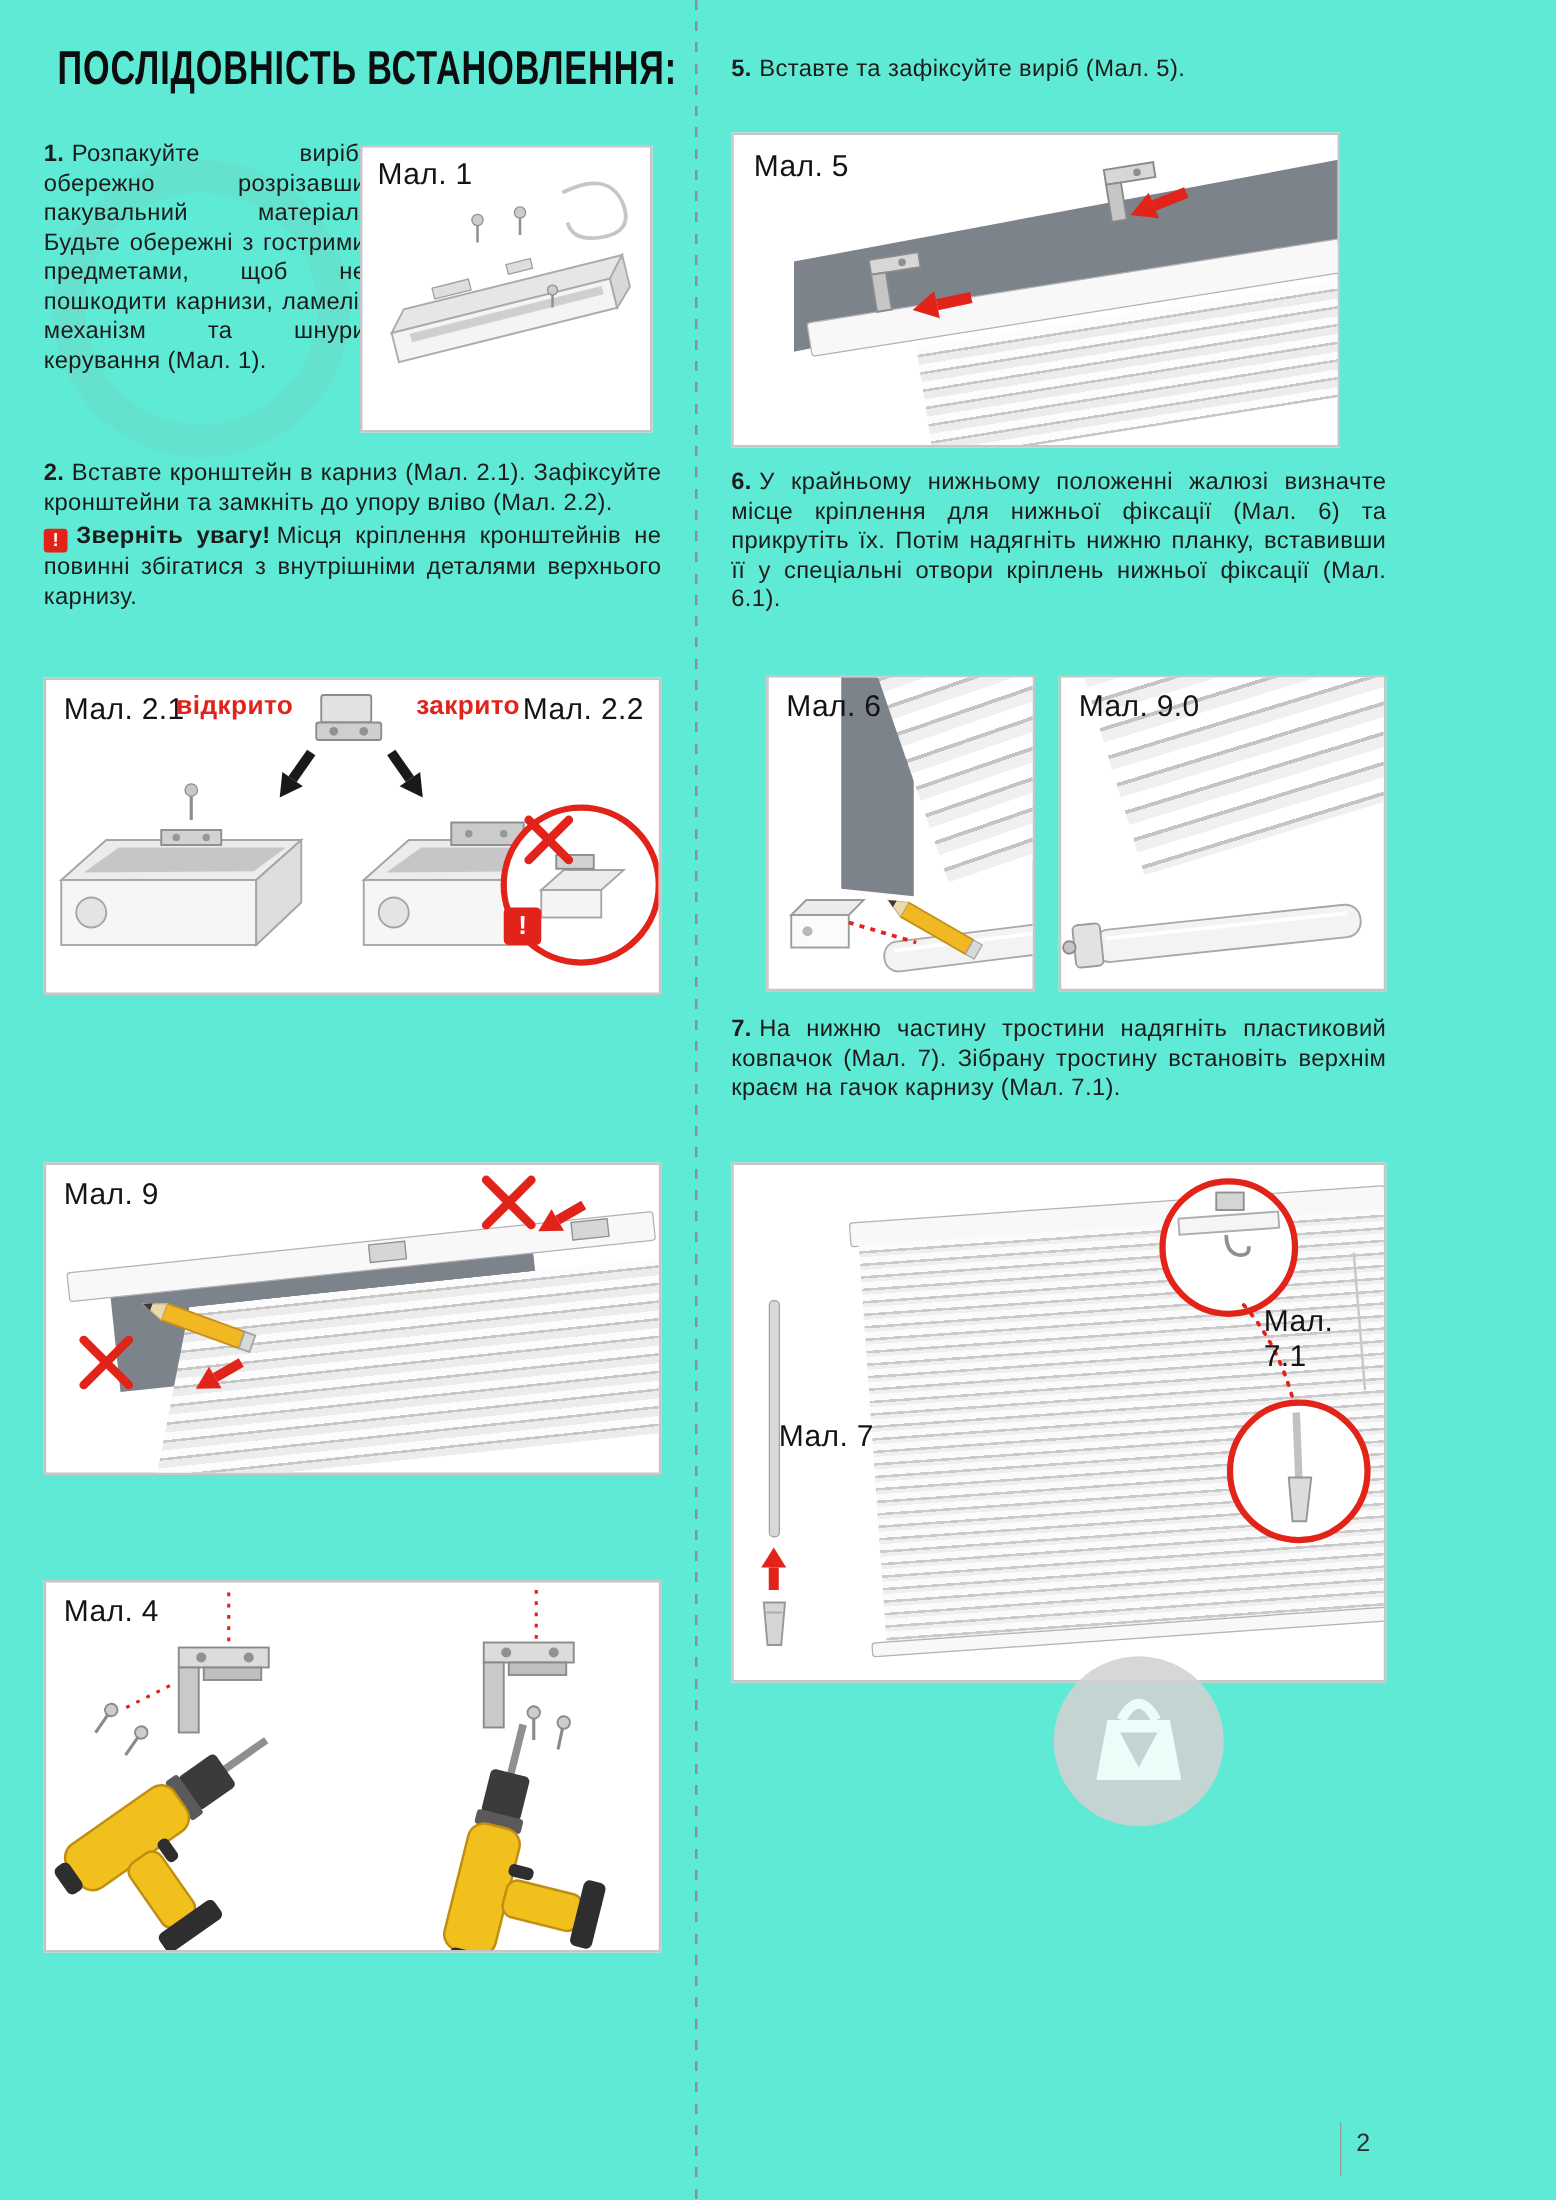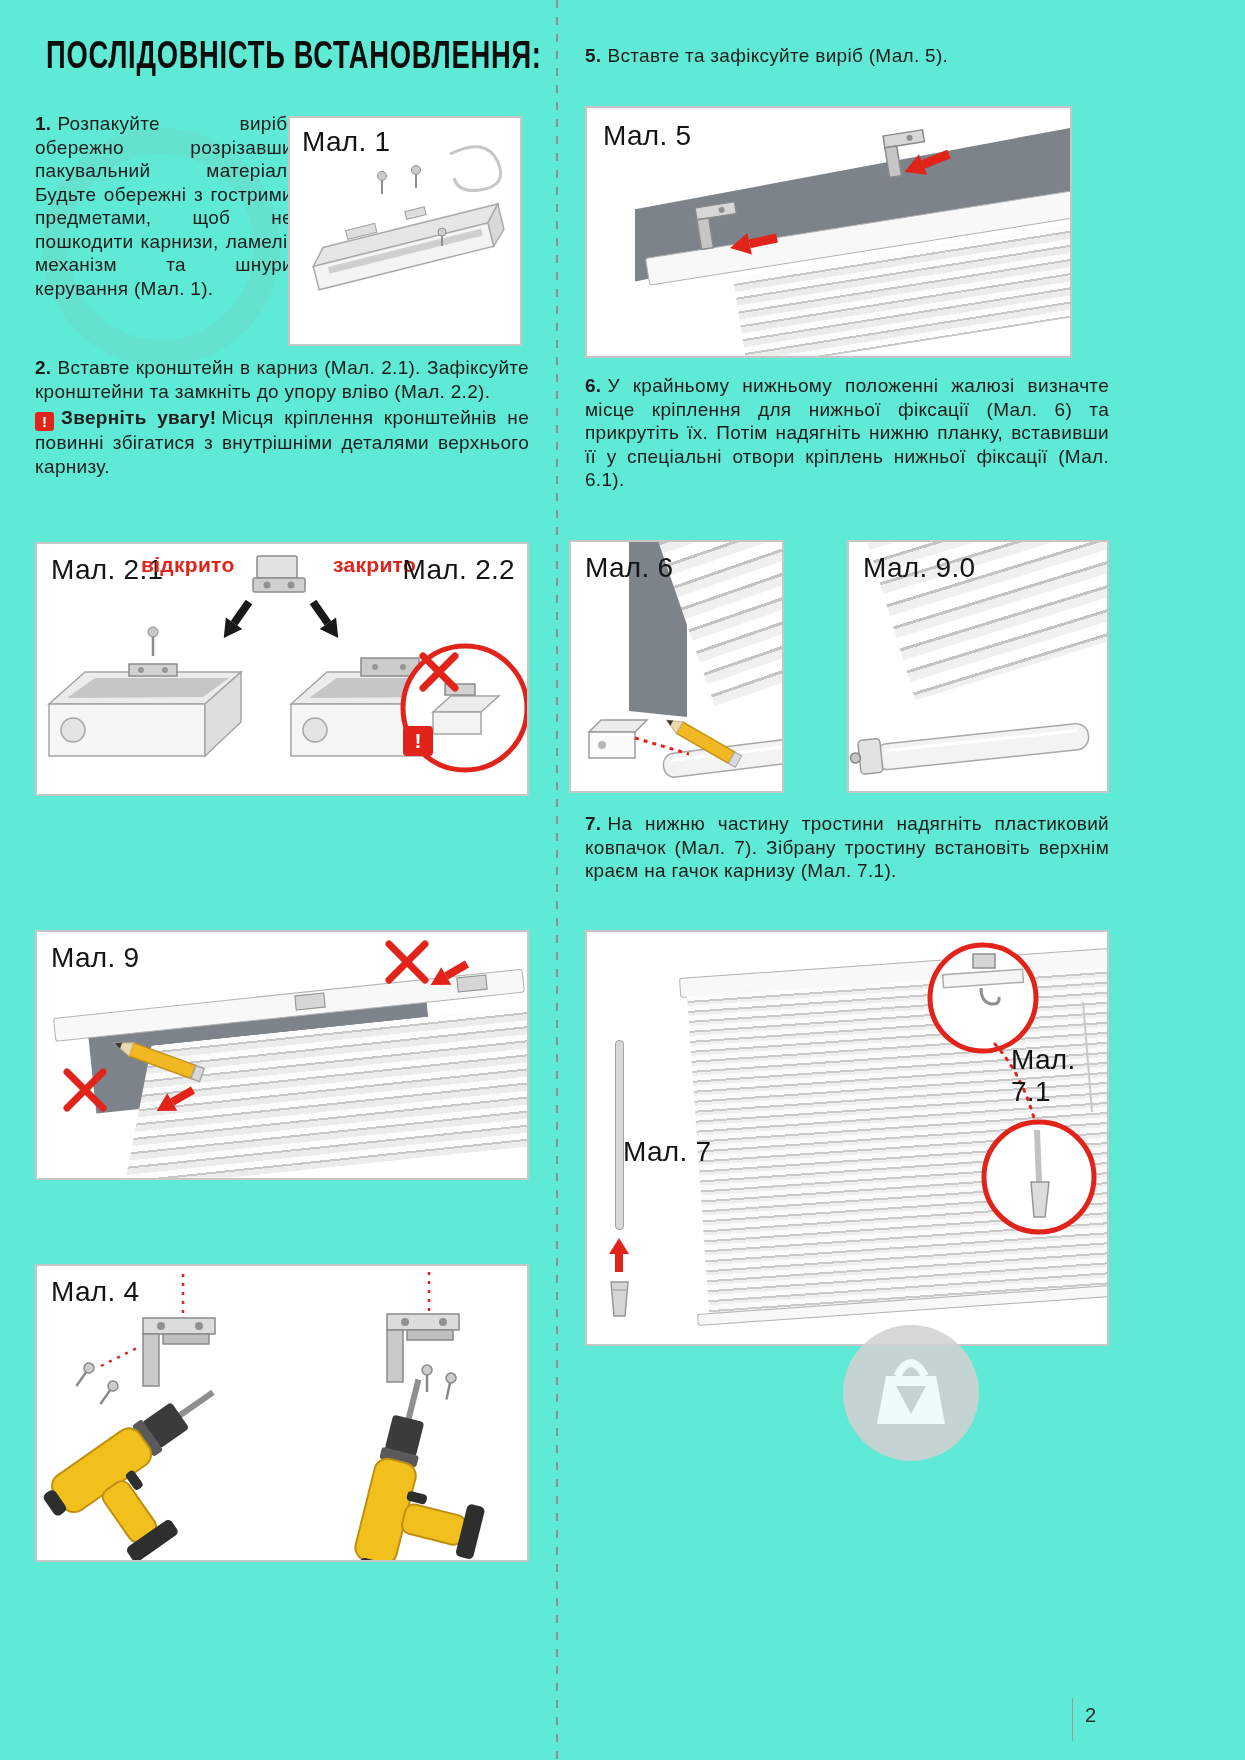--- a/index.html
+++ b/index.html
@@ -12,21 +12,21 @@
         white-space:nowrap;transform:scaleX(.72);transform-origin:left top;letter-spacing:1px}
   .step{position:absolute;font-size:19px;line-height:23.5px;text-align:justify;
         letter-spacing:.3px;color:#1c1c1c}
   .step .num{font-weight:700;margin-right:6px}
   .wtitle{font-weight:700;margin-right:5px}
   .warnline{margin-top:3px}
   .warn-icon{display:inline-block;width:19px;height:19px;border-radius:3px;background:#e2231a;
         color:#fff;font-weight:700;font-size:15px;line-height:19px;text-align:center;
         vertical-align:-3px;margin-right:7px;letter-spacing:0}
   .figure{position:absolute;border:2px solid #c6c6c6;background:#fff;overflow:hidden}
-  .figlabel{position:absolute;font-size:28px;color:#141414;z-index:6;letter-spacing:.3px}
+  .figlabel{position:absolute;font-size:24px;color:#141414;z-index:6;letter-spacing:.3px}
   .redlabel{position:absolute;font-size:21px;font-weight:700;color:#e2231a;z-index:6;letter-spacing:.3px}
   .layer{position:absolute}
   .slats{background:repeating-linear-gradient(to bottom,#fcfcfc 0 6px,#c7c7c7 6px 8px,#ececec 8px 14px)}
   .slats-big{background:repeating-linear-gradient(to bottom,#ffffff 0 11px,#c4c4c4 11px 14px,#f0f0f0 14px 23px)}
   .slats-fine{background:repeating-linear-gradient(to bottom,#fbfbfb 0 5px,#cacaca 5px 7px,#efefef 7px 10px)}
   .rail{background:#f8f8f8;border:1.5px solid #b2b2b2;border-radius:3px}
   .dark{background:#7d838a}
   .bracket-chip{position:absolute;background:#d6d6d6;border:1.5px solid #8f8f8f;z-index:3}
   svg.overlay{position:absolute;left:0;top:0;z-index:4}
   .figwarn{position:absolute;width:30px;height:30px;border-radius:4px;background:#e2231a;color:#fff;
@@ -67,21 +67,21 @@
           <line x1="126" y1="56" x2="126" y2="70"></line>
           <line x1="152" y1="118" x2="152" y2="128"></line>
       </g>
       <circle cx="92" cy="58" r="4.5" fill="#cdcdcd" stroke="#8f8f8f"></circle>
       <circle cx="126" cy="52" r="4.5" fill="#cdcdcd" stroke="#8f8f8f"></circle>
       <circle cx="152" cy="114" r="4" fill="#cdcdcd" stroke="#8f8f8f"></circle>
       <path d="M160,36 q36,-18 48,8 q10,24 -18,28 q-22,3 -26,-12" fill="none" stroke="#c6c6c6" stroke-width="3"></path>
     </svg>
   </div>
 
-  <div class="step" style="left:35px;top:356px;width:494px">
+  <div class="step" style="left:35px;top:367px;width:494px">
     <p>
       <span class="num">2.</span><span>Вставте кронштейн в карниз (Мал. 2.1). Зафіксуйте кронштейни та замкніть до упору вліво (Мал. 2.2).</span>
     </p>
     <p class="warnline">
       <span class="warn-icon">!</span><span class="wtitle">Зверніть увагу!</span><span>Місця кріплення кронштейнів не повинні збігатися з внутрішніми деталями верхнього карнизу.</span>
     </p>
   </div>
 
   <div class="figure" style="left:35px;top:542px;width:494px;height:254px">
     <span class="figlabel" style="left:14px;top:10px">Мал. 2.1</span>
@@ -258,21 +258,21 @@
           </g>
       </g>
       <line x1="492" y1="80" x2="500" y2="200" stroke="#c9c9c9" stroke-width="2"></line>
     </svg>
   </div>
 
   <p class="step" style="left:585px;top:374px;width:524px">
     <span class="num">6.</span><span>У крайньому нижньому положенні жалюзі визначте місце кріплення для нижньої фіксації (Мал. 6) та прикрутіть їх. Потім надягніть нижню планку, вставивши її у спеціальні отвори кріплень нижньої фіксації (Мал. 6.1).</span>
   </p>
 
-  <div class="figure" style="left:569px;top:540px;width:215px;height:253px">
+  <div class="figure" style="left:613px;top:540px;width:215px;height:253px">
     <span class="figlabel" style="left:14px;top:10px">Мал. 6</span>
     <div class="layer dark" style="left:58px;top:0;width:58px;height:172px;transform:skewY(6deg)"></div>
     <div class="layer slats-big" style="left:84px;top:-10px;width:180px;height:190px;transform:rotate(-19deg);transform-origin:left top"></div>
     <svg class="overlay" width="249" height="249" viewBox="0 0 249 249">
       <g transform="rotate(-7 170 215)">
         <rect x="92" y="203" width="152" height="24" rx="11" fill="#f3f3f3" stroke="#a8a8a8" stroke-width="1.5"></rect>
         <line x1="100" y1="210" x2="236" y2="210" stroke="#ffffff" stroke-width="3"></line>
       </g>
       <polygon points="18,190 30,178 76,178 64,190" fill="#ececec" stroke="#9c9c9c" stroke-width="1.5"></polygon>
       <rect x="18" y="190" width="46" height="26" fill="#fbfbfb" stroke="#9c9c9c" stroke-width="1.5"></rect>

